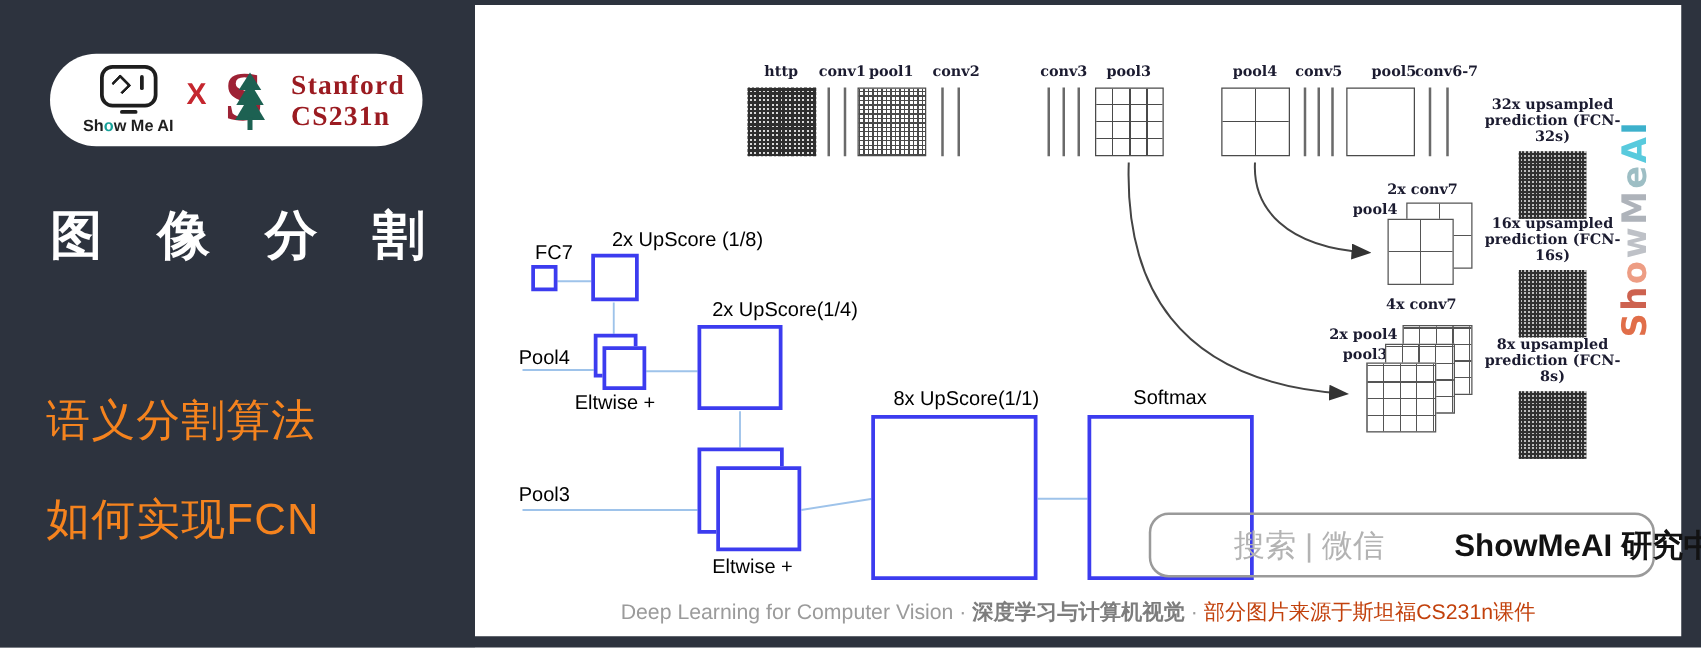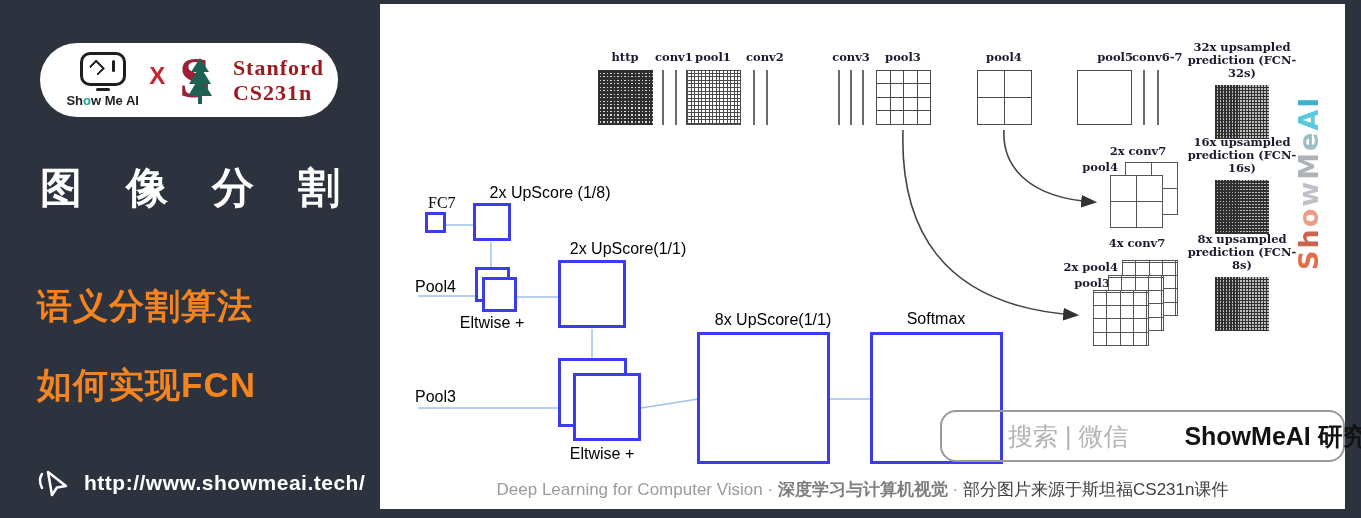--- a/index.html
+++ b/index.html
@@ -21,21 +21,21 @@
   .robot-text .o{color:#18a39b;}
   .badge-x{color:#c5262e;font-size:24px;font-weight:bold;margin:0 12px 8px 10px;}
   .stree{position:relative;width:46px;height:56px;margin-right:10px;}
   .stree .blockS{font-family:"Liberation Serif",serif;font-weight:bold;font-size:56px;line-height:56px;
                  color:#9d2235;position:absolute;left:2px;top:-2px;}
   .stree svg{position:absolute;left:10px;top:4px;}
   .stanford-txt{font-family:"Liberation Serif",serif;color:#9b1b21;font-weight:bold;
                 font-size:22px;line-height:25px;letter-spacing:1px;}
   .side-title{position:absolute;left:40px;top:160px;width:300px;display:flex;justify-content:space-between;
               color:#fff;font-size:42px;font-weight:bold;}
-  .side-sub{position:absolute;left:37px;color:#f5831e;font-size:35px;font-weight:bold;letter-spacing:1px;}
+  .side-sub{position:absolute;left:37px;color:#f5831e;font-size:35px;font-weight:normal;letter-spacing:1px;margin-top:30px;}
   .side-url{position:absolute;left:36px;top:464px;display:flex;align-items:center;color:#fff;}
   .side-url .url-text{font-size:21px;font-weight:bold;margin-left:10px;letter-spacing:.5px;}
 
   
   .content{position:absolute;left:380px;top:4px;width:965px;height:505px;background:#fff;}
 
   
   .col{position:absolute;top:46px;text-align:center;}
   .col .clabel{font-family:"DejaVu Serif","Liberation Serif",serif;font-weight:bold;
                font-size:11.5px;color:#1b1b30;height:20px;white-space:nowrap;}
@@ -59,52 +59,52 @@
     background-image:linear-gradient(to bottom,transparent calc(50% - .5px),#4a4a4a calc(50% - .5px),#4a4a4a calc(50% + .5px),transparent calc(50% + .5px)),
                      linear-gradient(to right,transparent calc(50% - .5px),#4a4a4a calc(50% - .5px),#4a4a4a calc(50% + .5px),transparent calc(50% + .5px));}
   .g-0{width:55px;height:55px;border:1px solid #4a4a4a;background:#fff;}
   .g-pred{width:54px;height:54px;background-color:#bdbdbd;
     background-image:repeating-linear-gradient(0deg,#303030 0 1.5px,transparent 1.5px 3px),
                      repeating-linear-gradient(90deg,#303030 0 1.5px,transparent 1.5px 3px);}
 
   
   .pred{position:absolute;left:801px;width:122px;text-align:center;}
   .pred .plabel{font-family:"DejaVu Serif","Liberation Serif",serif;font-weight:bold;
-                font-size:11.5px;line-height:13px;color:#1b1b30;}
+                font-size:11.5px;line-height:13px;color:#1b1b30;margin-top:36px;}
   .pred .g-pred{margin:5px auto 0;}
 
   
   .stacklbl{position:absolute;font-family:"DejaVu Serif","Liberation Serif",serif;font-weight:bold;
             font-size:11.5px;color:#1b1b30;white-space:nowrap;}
   .s2{position:absolute;width:53px;height:53px;border:1.5px solid #555;background:#fff;box-sizing:border-box;
     background-image:linear-gradient(to bottom,transparent calc(50% - .5px),#555 calc(50% - .5px),#555 calc(50% + .5px),transparent calc(50% + .5px)),
                      linear-gradient(to right,transparent calc(50% - .5px),#555 calc(50% - .5px),#555 calc(50% + .5px),transparent calc(50% + .5px));}
   .s4{position:absolute;width:56px;height:56px;border:1.5px solid #555;background:#fff;box-sizing:border-box;
     background-image:repeating-linear-gradient(0deg,transparent 0 12.3px,#555 12.3px 13.3px),
                      repeating-linear-gradient(90deg,transparent 0 12.3px,#555 12.3px 13.3px);}
 
   
   .bbox{position:absolute;border:3px solid #3c3cef;background:#fff;box-sizing:border-box;}
   .flabel{position:absolute;font-size:16px;color:#000;white-space:nowrap;}
   .flabel.center{text-align:center;}
 
   svg.overlay{position:absolute;left:0;top:0;pointer-events:none;}
 
   
-  .searchbox{position:absolute;left:560px;top:406px;width:405px;height:52px;border:2px solid #9a9a9a;
+  .searchbox{position:absolute;left:539px;top:406px;width:405px;height:52px;border:2px solid #9a9a9a;
              border-radius:16px;display:flex;align-items:center;box-sizing:border-box;background:transparent;gap:44px;}
   .searchbox .mag{margin-left:14px;}
   .search-ph{color:#b3b3b3;font-size:25px;margin-left:8px;white-space:nowrap;}
   .search-brand{color:#121212;font-size:25px;font-weight:bold;margin-left:12px;white-space:nowrap;}
 
   
   .footer{position:absolute;left:0;top:474px;width:965px;text-align:center;font-size:17px;color:#9b9b9b;
           white-space:nowrap;}
   .footer .f-bold{font-weight:bold;color:#7d7d7d;}
-  .footer .f-light{color:#404040;}
+  .footer .f-light{color:#c2410c;}
 
   
   .watermark{position:absolute;left:916px;top:266px;transform:rotate(-90deg);transform-origin:0 0;
              width:226px;height:26px;font-family:"DejaVu Sans",sans-serif;font-weight:bold;
              font-size:27px;letter-spacing:2px;line-height:26px;opacity:.9;}
 </style>
 </head>
 <body>
 
 <div class="sidebar">
@@ -137,27 +137,20 @@
   <div class="side-title">
     <span>图</span>
     <span>像</span>
     <span>分</span>
     <span>割</span>
   </div>
 
   <div class="side-sub" style="top:283px;">语义分割算法</div>
   <div class="side-sub" style="top:362px;">如何实现FCN</div>
 
-  <div class="side-url">
-    <svg width="38" height="38" viewBox="0 0 38 38">
-      <path d="M6 10 Q2 16 6 24" fill="none" stroke="#fff" stroke-width="2.5" stroke-linecap="round"></path>
-      <path d="M12 8 L30 22 L21 23.5 L16 31 Z" fill="none" stroke="#fff" stroke-width="2.5" stroke-linejoin="round"></path>
-    </svg>
-    <span class="url-text">http://www.showmeai.tech/</span>
-  </div>
 </div>
 
 <div class="content">
 
   <div class="col" style="left:213px;width:64px;">
     <div class="clabel">http</div>
     <div class="cbody">
         <div class="sq g-img"></div>
       </div>
   </div>
@@ -198,20 +191,30 @@
   <div class="col" style="left:495px;width:56px;">
     <div class="clabel">pool3</div>
     <div class="cbody">
         <div class="sq g-4"></div>
       </div>
   </div>
   <div class="col" style="left:596px;width:56px;">
     <div class="clabel">pool4</div>
     <div class="cbody">
         <div class="sq g-2"></div>
+      </div>
+  </div>
+  <div class="col" style="left:655px;width:40px;">
+    <div class="clabel">conv5</div>
+    <div class="cbody">
+        <div class="vlines" style="gap:9px;">
+          <span></span>
+          <span></span>
+          <span></span>
+        </div>
       </div>
   </div>
   <div class="col" style="left:696px;width:57px;text-align:right;">
     <div class="clabel">pool5</div>
     <div class="cbody">
         <div class="sq g-0"></div>
       </div>
   </div>
   <div class="col" style="left:752px;width:38px;">
     <div class="clabel">conv6-7</div>
@@ -272,31 +275,31 @@
       <path d="M 111 238 V 264"></path>
       <path d="M 38 292 H 97"></path>
       <path d="M 136 293 H 179"></path>
       <path d="M 212 325 V 357"></path>
       <path d="M 38 404 H 180"></path>
       <path d="M 261 404 L 318 395"></path>
       <path d="M 450 395 H 491"></path>
     </g>
   </svg>
 
-  <div class="flabel" style="left:48px;top:190px;font-family:Liberation Serif, serif;">FC7</div>
+  <div class="flabel" style="left:48px;top:190px;">FC7</div>
   <div class="bbox" style="left:45px;top:208px;width:21px;height:21px;"></div>
   <div class="flabel center" style="left:90px;top:180px;width:160px;">2x UpScore (1/8)</div>
   <div class="bbox" style="left:93px;top:199px;width:38px;height:38px;"></div>
 
   <div class="flabel" style="left:35px;top:274px;">Pool4</div>
   <div class="bbox" style="left:95px;top:263px;width:35px;height:35px;"></div>
   <div class="bbox" style="left:102px;top:273px;width:35px;height:35px;"></div>
   <div class="flabel center" style="left:62px;top:310px;width:100px;">Eltwise +</div>
 
-  <div class="flabel center" style="left:168px;top:236px;width:160px;">2x UpScore(1/1)</div>
+  <div class="flabel center" style="left:168px;top:236px;width:160px;">2x UpScore(1/4)</div>
   <div class="bbox" style="left:178px;top:256px;width:68px;height:68px;"></div>
 
   <div class="flabel" style="left:35px;top:384px;">Pool3</div>
   <div class="bbox" style="left:178px;top:354px;width:69px;height:69px;"></div>
   <div class="bbox" style="left:193px;top:369px;width:68px;height:68px;"></div>
   <div class="flabel center" style="left:172px;top:441px;width:100px;">Eltwise +</div>
 
   <div class="flabel center" style="left:313px;top:307px;width:160px;">8x UpScore(1/1)</div>
   <div class="bbox" style="left:317px;top:328px;width:133px;height:132px;"></div>
 

